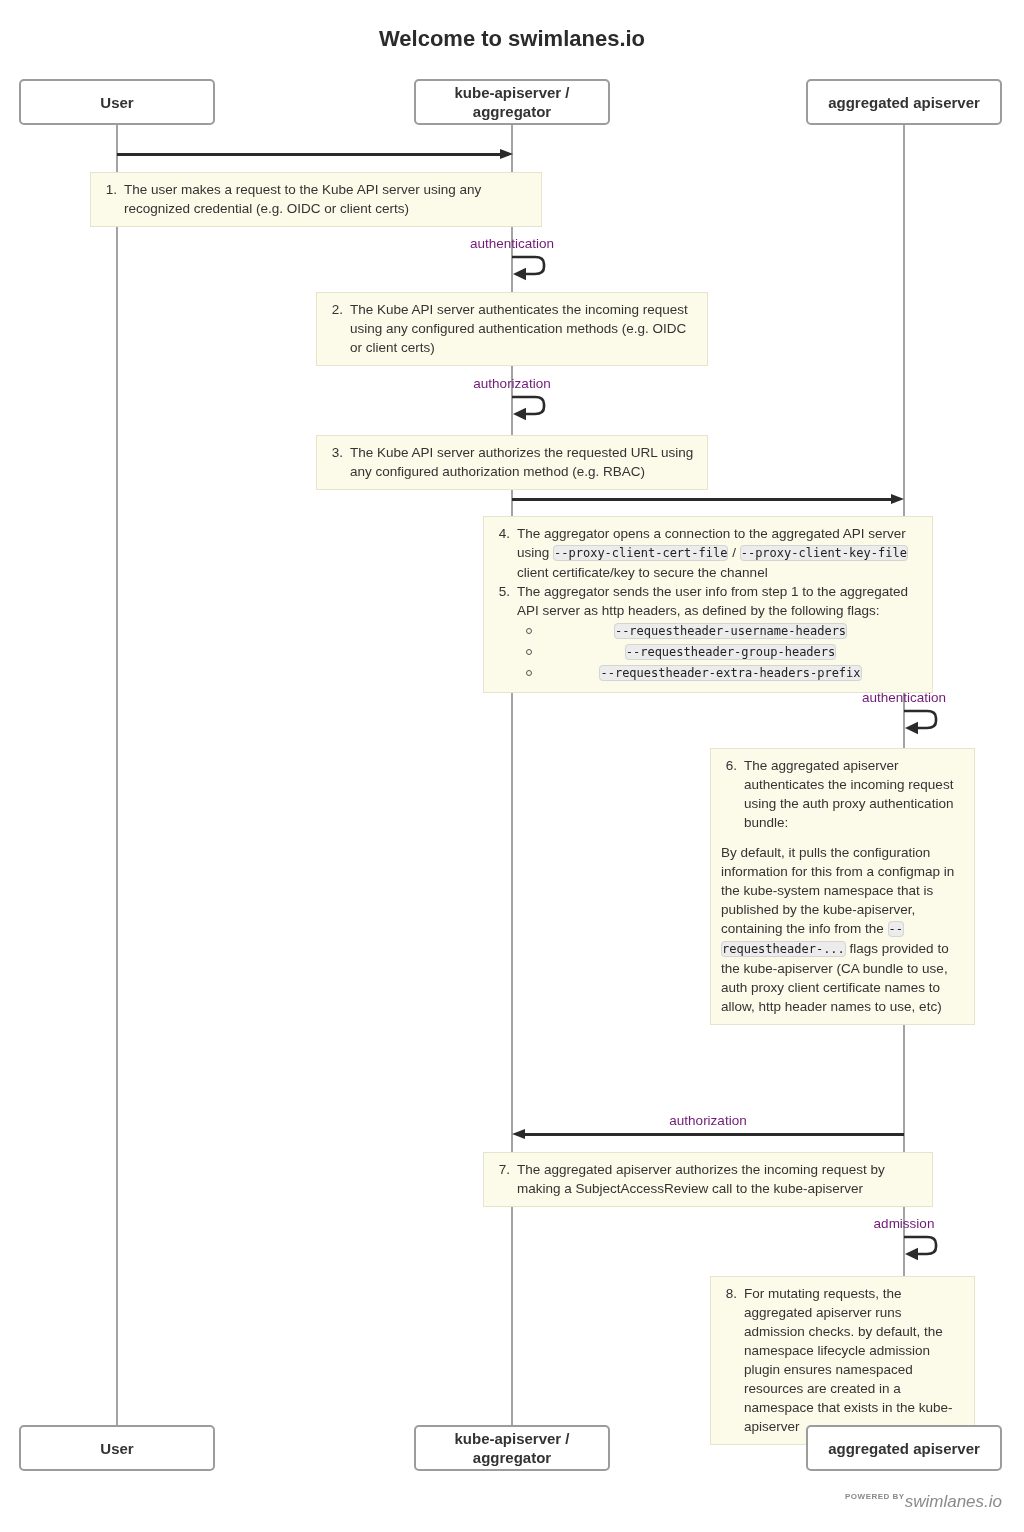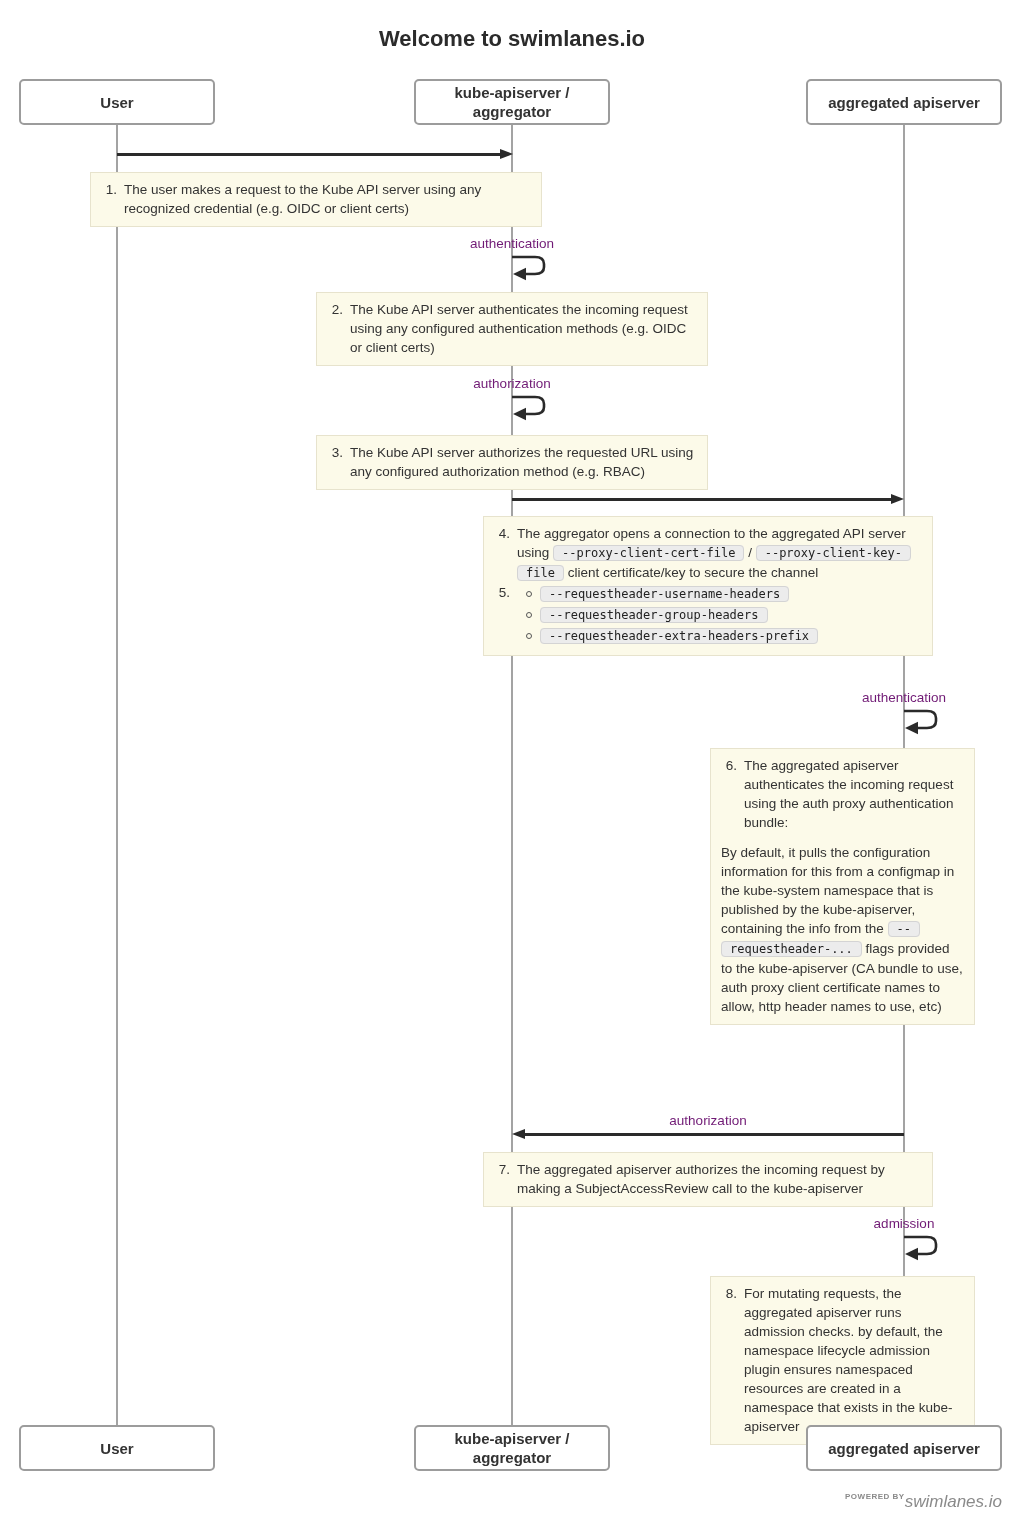--- a/index.html
+++ b/index.html
@@ -34,21 +34,21 @@
   .oli .num { text-align:right; }
   .bullets { margin:1px 0 1px 6px; }
   .bli { display:grid; grid-template-columns:12px 1fr; column-gap:5px; margin:1px 0; }
   .bmark {
     width:6px; height:6px; border:1.4px solid #555555; border-radius:50%;
     justify-self:center; margin-top:7px; background:transparent;
   }
   .code {
     font-family:"DejaVu Sans Mono","Liberation Mono",monospace;
     font-size:12px; background:#ececec; border:1px solid #d4d4d4;
-    border-radius:4px; padding:0px 8px; color:#222222; white-space:normal;
+    border-radius:4px; padding:0px 0; color:#222222; white-space:normal;
     -webkit-box-decoration-break:clone; box-decoration-break:clone;
   }
   .para2 { margin-top:10px; }
   
   .harrow { position:absolute; height:12px; z-index:1; }
   .harrow .shaft { position:absolute; top:4.4px; height:2.4px; background:#2a2a2a; }
   .harrow.to-right .shaft { left:0; right:10px; }
   .harrow.to-left  .shaft { left:10px; right:0; }
   .head { position:absolute; width:0; height:0; top:0;
     border-top:5.6px solid transparent; border-bottom:5.6px solid transparent; }
@@ -134,21 +134,22 @@
   </div>
 
   <div class="note" style="left:483px; top:516px; width:450px;">
     <div class="oli">
       <span class="num">4.</span>
       <span><span>The aggregator opens a connection to the aggregated API server using </span><span class="code">--proxy-client-cert-file</span><span> / </span><span class="code">--proxy-client-key-file</span><span> client certificate/key to secure the channel</span></span>
     </div>
     <div class="oli">
       <span class="num">5.</span>
       <span>
-        <span class="bullets" style="display:block;">
+        <span>The aggregator sends the user info from step 1 to the aggregated API server as http headers, as defined by the following flags:</span>
+        <span class="bullets" style="display:block;text-align:center;">
           <span class="bli">
             <span class="bmark"></span>
             <span><span class="code">--requestheader-username-headers</span></span>
           </span>
           <span class="bli">
             <span class="bmark"></span>
             <span><span class="code">--requestheader-group-headers</span></span>
           </span>
           <span class="bli">
             <span class="bmark"></span>

